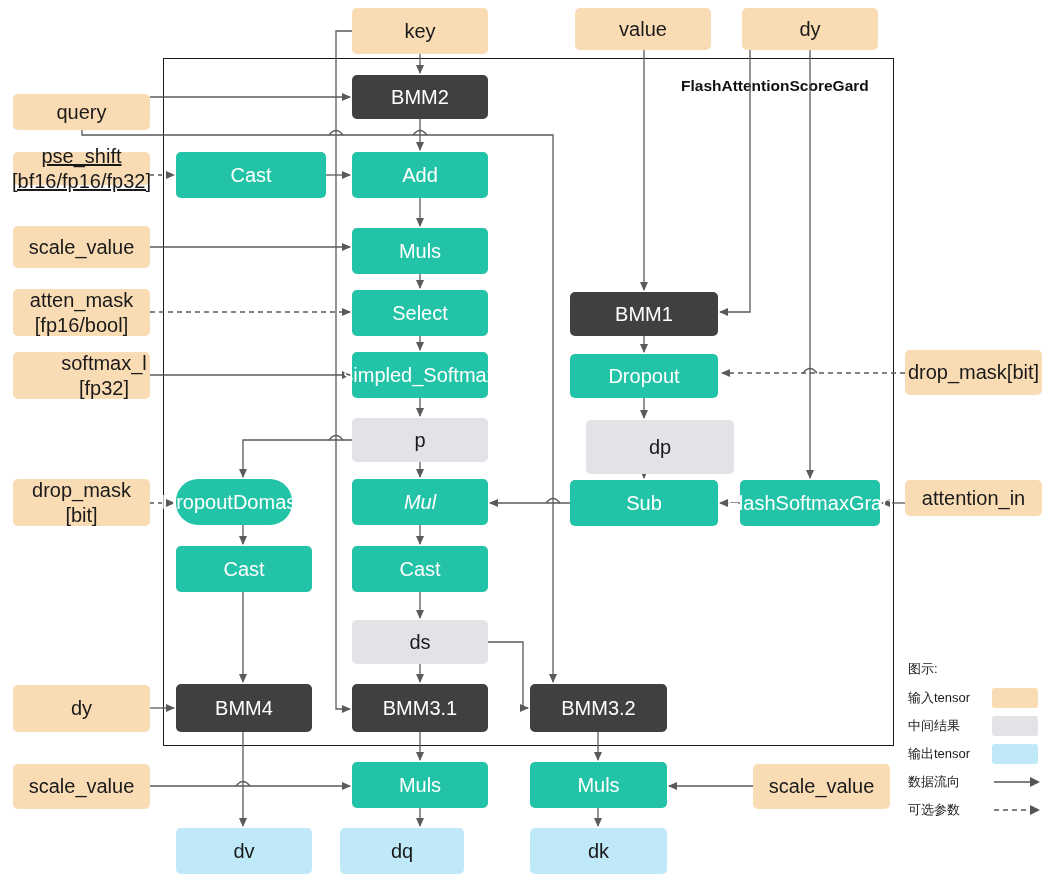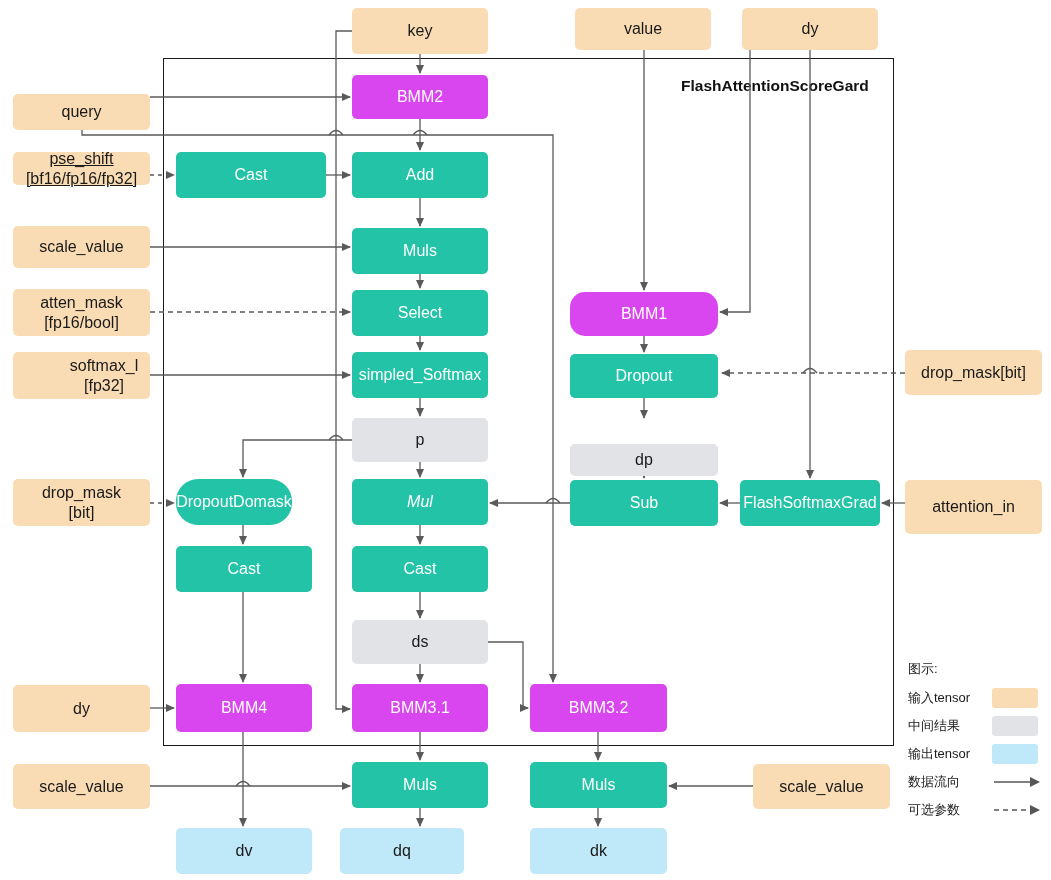--- a/index.html
+++ b/index.html
@@ -1,23 +1,23 @@
 <!DOCTYPE html>
 <html><head>
 <meta charset="utf-8">
 <style>
   html,body{margin:0;padding:0;background:#ffffff;}
   body{font-family:"Liberation Sans","DejaVu Sans",sans-serif;}
   #canvas{position:relative;width:1051px;height:880px;background:#ffffff;overflow:hidden;}
 
   .node{position:absolute;box-sizing:border-box;border-radius:5px;
         display:flex;align-items:center;justify-content:center;text-align:center;
-        font-size:16px;line-height:1.25;white-space:pre-line;}
+        font-size:20px;line-height:1.25;white-space:pre-line;}
   .n-input{background:#FADCB4;color:#1a1a1a;}
-  .n-cube{background:#d946ef;color:#ffffff;}
+  .n-cube{background:#404040;color:#ffffff;}
   .n-vec{background:#22C3A6;color:#ffffff;}
   .n-mid{background:#E1E3E6;color:#1a1a1a;}
   .n-out{background:#BFE8F9;color:#1a1a1a;}
 
   .group-box{position:absolute;box-sizing:border-box;border:1.6px solid #1a1a1a;background:transparent;}
   .group-title{position:absolute;font-weight:bold;font-size:15.5px;color:#111;white-space:nowrap;text-align:center;}
 
   svg.wires{position:absolute;left:0;top:0;width:1051px;height:880px;overflow:visible;}
 
   .legend{position:absolute;font-size:13px;color:#1a1a1a;}
@@ -146,21 +146,21 @@
       <div class="node n-input" style="left: 13px; top: 226px; width: 137px; height: 42px;">scale_value</div>
       <div class="node n-input" style="left: 13px; top: 289px; width: 137px; height: 47px;">atten_mask
 [fp16/bool]</div>
       <div class="node n-input" style="left: 13px; top: 352px; width: 137px; height: 47px; padding-left: 45px;">softmax_l
 [fp32]</div>
       <div class="node n-input" style="left: 13px; top: 479px; width: 137px; height: 47px;">drop_mask
 [bit]</div>
       <div class="node n-input" style="left: 13px; top: 685px; width: 137px; height: 47px;">dy</div>
       <div class="node n-input" style="left: 13px; top: 764px; width: 137px; height: 45px;">scale_value</div>
       <div class="node n-input" style="left: 905px; top: 350px; width: 137px; height: 45px;">drop_mask[bit]</div>
-      <div class="node n-input" style="left: 905px; top: 480px; width: 137px; height: 54px;">attention_in</div>
+      <div class="node n-input" style="left: 905px; top: 480px; width: 137px; height: 36px;">attention_in</div>
       <div class="node n-input" style="left: 753px; top: 764px; width: 137px; height: 45px;">scale_value</div>
       <div class="node n-cube" style="left: 352px; top: 75px; width: 136px; height: 44px;">BMM2</div>
       <div class="node n-vec" style="left: 176px; top: 152px; width: 150px; height: 46px;">Cast</div>
       <div class="node n-vec" style="left: 352px; top: 152px; width: 136px; height: 46px;">Add</div>
       <div class="node n-vec" style="left: 352px; top: 228px; width: 136px; height: 46px;">Muls</div>
       <div class="node n-vec" style="left: 352px; top: 290px; width: 136px; height: 46px;">Select</div>
       <div class="node n-vec" style="left: 352px; top: 352px; width: 136px; height: 46px;">simpled_Softmax</div>
       <div class="node n-mid" style="left: 352px; top: 418px; width: 136px; height: 44px;">p</div>
       <div class="node n-vec" style="left: 176px; top: 479px; width: 116px; height: 46px; border-radius: 22px;">DropoutDomask</div>
       <div class="node n-vec" style="left: 176px; top: 546px; width: 136px; height: 46px;">Cast</div>
@@ -168,23 +168,23 @@
       <div class="node n-vec" style="left: 352px; top: 546px; width: 136px; height: 46px;">Cast</div>
       <div class="node n-mid" style="left: 352px; top: 620px; width: 136px; height: 44px;">ds</div>
       <div class="node n-cube" style="left: 176px; top: 684px; width: 136px; height: 48px;">BMM4</div>
       <div class="node n-cube" style="left: 352px; top: 684px; width: 136px; height: 48px;">BMM3.1</div>
       <div class="node n-cube" style="left: 530px; top: 684px; width: 137px; height: 48px;">BMM3.2</div>
       <div class="node n-vec" style="left: 352px; top: 762px; width: 136px; height: 46px;">Muls</div>
       <div class="node n-vec" style="left: 530px; top: 762px; width: 137px; height: 46px;">Muls</div>
       <div class="node n-out" style="left: 176px; top: 828px; width: 136px; height: 46px;">dv</div>
       <div class="node n-out" style="left: 340px; top: 828px; width: 124px; height: 46px;">dq</div>
       <div class="node n-out" style="left: 530px; top: 828px; width: 137px; height: 46px;">dk</div>
-      <div class="node n-cube" style="left: 570px; top: 292px; width: 148px; height: 44px; border-radius: 15px;">BMM1</div>
+      <div class="node n-cube" style="left: 570px; top: 292px; width: 148px; height: 44px;">BMM1</div>
       <div class="node n-vec" style="left: 570px; top: 354px; width: 148px; height: 44px;">Dropout</div>
-      <div class="node n-mid" style="left: 570px; top: 420px; width: 148px; height: 32px; margin-top: 24px;">dp</div>
+      <div class="node n-mid" style="left: 586px; top: 420px; width: 148px; height: 54px;">dp</div>
       <div class="node n-vec" style="left: 570px; top: 480px; width: 148px; height: 46px;">Sub</div>
       <div class="node n-vec" style="left: 740px; top: 480px; width: 140px; height: 46px;">FlashSoftmaxGrad</div>
     </div>
 
   <div class="legend" style="left:908px;top:660px;">
     <div class="legend-title">图示:</div>
     <div id="legend-rows">
         <div class="legend-row">
           <div class="legend-label">输入tensor</div>
           <div class="legend-sw" style="background: rgb(250, 220, 180);"></div>

